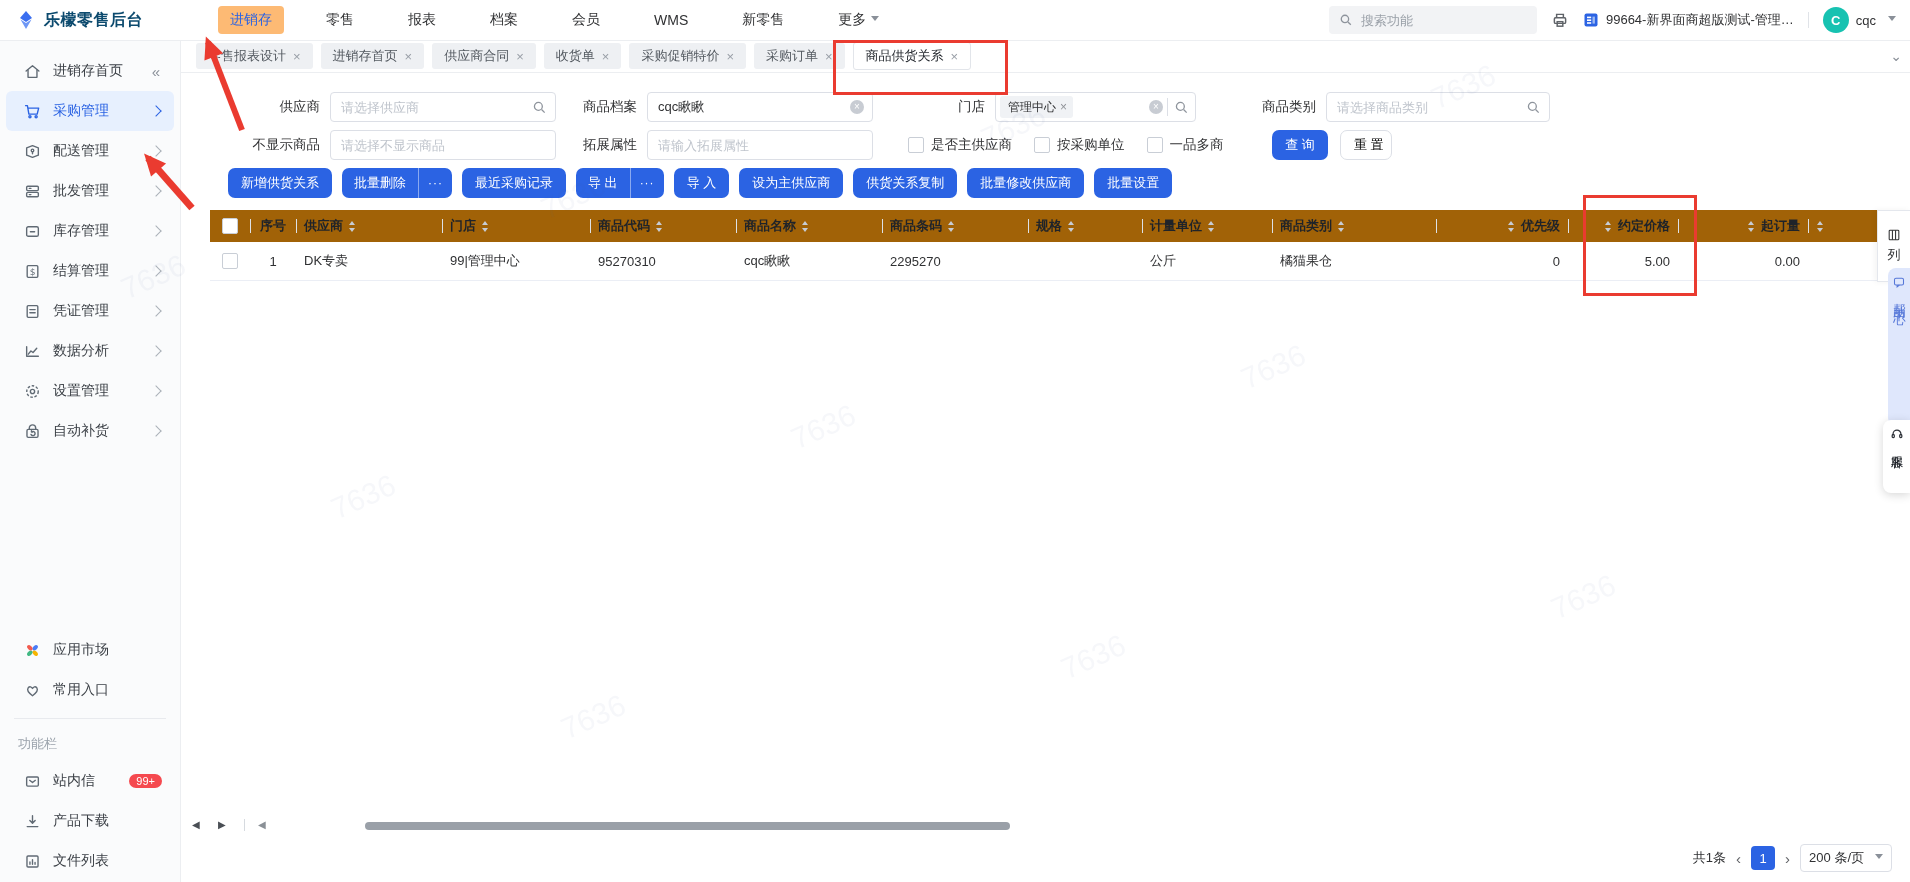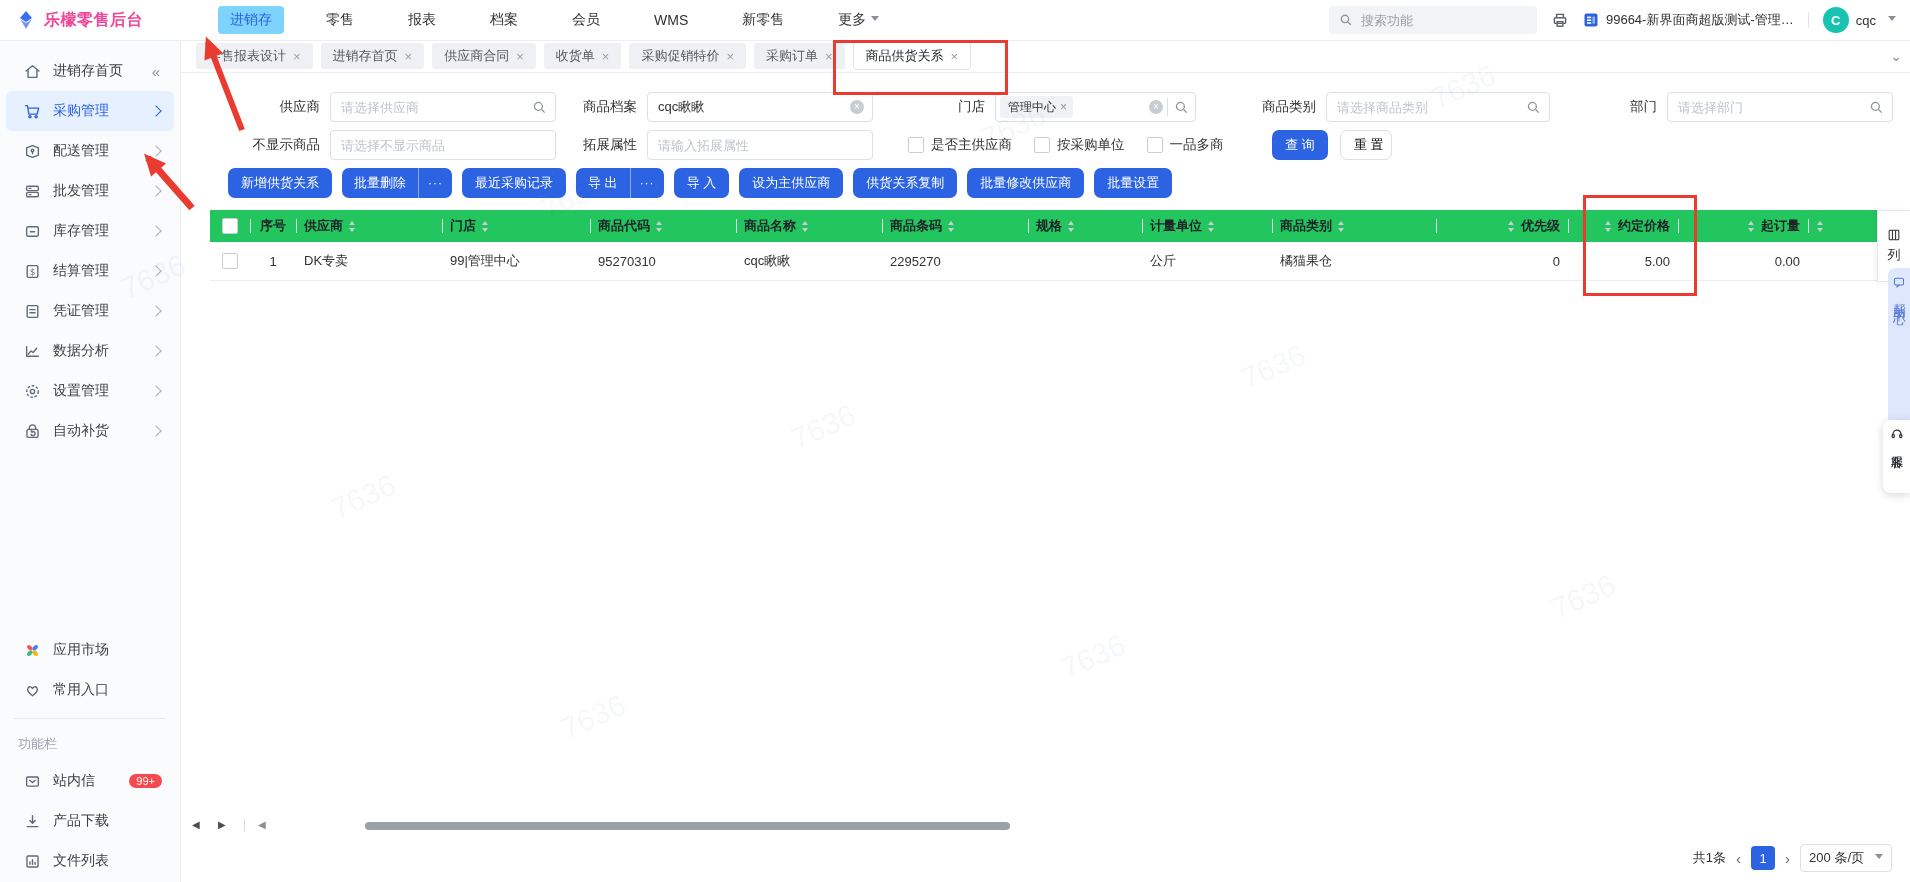--- a/index.html
+++ b/index.html
@@ -2,24 +2,24 @@
 <html><head>
 <meta charset="utf-8">
 <style>
   html,body{margin:0;padding:0}
   body{width:1910px;height:882px;position:relative;overflow:hidden;background:#fff;
        font-family:"Liberation Sans","DejaVu Sans",sans-serif;color:#303133;font-size:13px}
   
   .topbar{position:absolute;left:0;top:0;width:1910px;height:40px;background:#fff;
           border-bottom:1px solid #eceef1;display:flex;align-items:center;z-index:20}
   .logo{display:flex;align-items:center;gap:8px;padding-left:16px;width:188px}
-  .logo-text{font-size:16px;font-weight:bold;color:#ec4899;letter-spacing:.5px;white-space:nowrap}
+  .logo-text{font-size:16px;font-weight:bold;color:#0c4a6e;letter-spacing:.5px;white-space:nowrap}
   .nav{display:flex;align-items:center;gap:30px;margin-left:14px}
   .nav-item{padding:5px 12px;border-radius:4px;font-size:14px;color:#303133;cursor:pointer;white-space:nowrap}
-  .nav-item.active{background:#7dd3fc;color:#2b63e3}
+  .nav-item.active{background:#fdba74;color:#2b63e3}
   .caret{display:inline-block;width:0;height:0;border:4px solid transparent;border-top:5px solid #8a9099;
          margin-left:5px;vertical-align:-1px}
   .topbar-right{margin-left:auto;display:flex;align-items:center;gap:14px;padding-right:14px}
   .tsearch{width:208px;height:28px;background:#f2f3f5;border-radius:4px;display:flex;align-items:center;
            gap:6px;padding:0 10px;box-sizing:border-box}
   .tsearch input{border:none;background:transparent;outline:none;font-size:13px;width:150px;
                  font-family:inherit;color:#303133}
   .tsearch input::placeholder{color:#9aa0a8}
   .tenant{display:flex;align-items:center;gap:7px;max-width:215px}
   .tenant span{font-size:13px;color:#303133;white-space:nowrap;overflow:hidden;text-overflow:ellipsis}
@@ -74,21 +74,21 @@
   .btn{height:30px;border:none;border-radius:7px;background:#2b63e3;color:#fff;font-size:13px;
        font-family:inherit;padding:0 13px;cursor:pointer;white-space:nowrap}
   .btn.plain{background:#fff;border:1px solid #dcdfe6;color:#000000}
   .btn.split{display:inline-flex;align-items:stretch;padding:0}
   .btn.split .bmain{padding:0 12px;display:flex;align-items:center}
   .btn.split .bmore{padding:0 9px;display:flex;align-items:center;border-left:1px solid rgba(255,255,255,.45);
                     font-size:12px;letter-spacing:1px}
   .toolbar{position:absolute;left:48px;top:96px;display:flex;gap:10px}
   
   .tablewrap{position:absolute;left:30px;top:138px;right:30px}
-  .thead{display:flex;height:32px;background:#22c55e;align-items:flex-end}
+  .thead{display:flex;height:32px;background:#a16207;align-items:flex-end}
   .trow{display:flex;height:38px;align-items:center;border-bottom:1px solid #ebeef5;background:#fff}
   .th{display:flex;align-items:center;gap:5px;padding:0 8px;box-sizing:border-box;position:relative;
       font-weight:bold;color:#1f2329;font-size:13px;white-space:nowrap;height:100%}
   .td{padding:0 8px;box-sizing:border-box;font-size:13px;color:#303133;white-space:nowrap;
       overflow:hidden;height:100%;display:flex;align-items:center}
   .th.bl::before{content:"";position:absolute;left:0;top:9px;width:1px;height:14px;background:#dde1e7}
   .right{justify-content:flex-end;text-align:right}
   .center{justify-content:center}
   .sort{position:relative;width:9px;height:13px;display:inline-block;flex:0 0 9px}
   .sort::before,.sort::after{content:"";position:absolute;left:1px;border-left:3.5px solid transparent;
@@ -384,30 +384,20 @@
   <div class="fgroup" style="left:1055px;top:20px">
     <span class="flabel" style="width:81px">商品类别</span>
     <div class="finput" style="width:224px">
       <input placeholder="请选择商品类别" style="">
       <svg class="ficon" width="15" height="15" viewBox="0 0 16 16" fill="none" stroke="#8e949c" stroke-width="1.4">
           <circle cx="6.8" cy="6.8" r="4.2"></circle>
           <path d="M10.2 10.2 L13.5 13.5"></path>
         </svg>
     </div>
   </div>
-  <div class="fgroup" style="left:1420px;top:20px">
-    <span class="flabel" style="width:57px">部门</span>
-    <div class="finput" style="width:226px">
-      <input placeholder="请选择部门" style="">
-      <svg class="ficon" width="15" height="15" viewBox="0 0 16 16" fill="none" stroke="#8e949c" stroke-width="1.4">
-          <circle cx="6.8" cy="6.8" r="4.2"></circle>
-          <path d="M10.2 10.2 L13.5 13.5"></path>
-        </svg>
-    </div>
-  </div>
 
   <div class="fgroup" style="left:28px;top:58px">
     <span class="flabel" style="width:112px">不显示商品</span>
     <div class="finput" style="width:226px">
       <input placeholder="请选择不显示商品" style="">
     </div>
   </div>
   <div class="fgroup" style="left:728px;top:58px;gap:22px">
     <label class="chk">
         <span class="cbx"></span>

